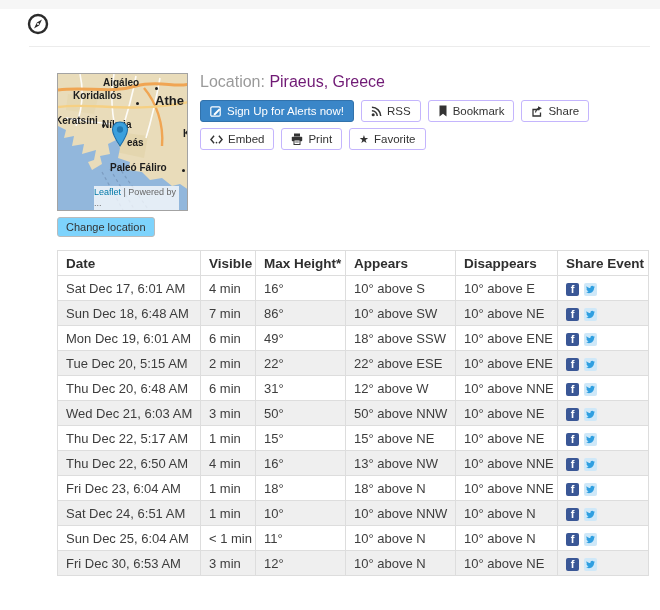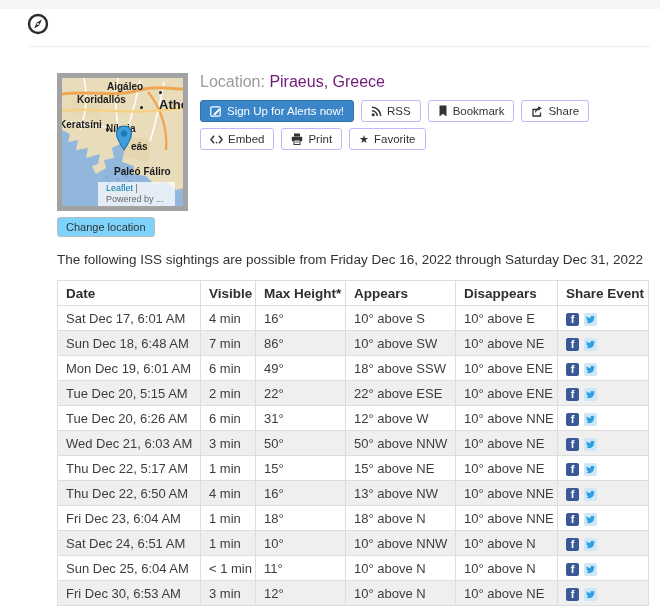--- a/index.html
+++ b/index.html
@@ -16,26 +16,26 @@
     font-family:"Liberation Sans", sans-serif;color:var(--txt);
   }
   .top-strip{height:9px;background:#f6f6f6;}
   .page-header{display:flex;align-items:center;gap:9px;padding:4px 0 0 27px;}
   .page-title{font-size:23px;font-weight:400;color:#3f3f3f;margin:0;}
   .header-rule{border:none;border-top:1px solid #ececec;margin:7px 10px 0 29px;}
   .content{padding:26px 0 0 57px;}
   .loc-row{display:flex;gap:12px;}
   
   .map-col{width:131px;flex:0 0 131px;}
-  .map-frame{position:relative;width:131px;height:138px;border:5px solid #a3a3a3;overflow:hidden;background:var(--land);}
+  .map-frame{position:relative;width:131px;height:138px;border:1px solid #a3a3a3;overflow:hidden;background:var(--land);}
   .map-label{position:absolute;font-weight:bold;color:#1c1c1c;font-size:10px;white-space:nowrap;line-height:1;}
   .map-label.big{font-size:13px;}
   .map-dot{position:absolute;width:3px;height:3px;border-radius:50%;background:#1c1c1c;}
   .map-marker{position:absolute;left:53px;top:47px;width:18px;height:26px;}
-  .map-attrib{position:absolute;right:8px;bottom:0;background:rgba(255,255,255,.75);font-size:9px;padding:1px 8px;color:#666;line-height:11px;margin-left:36px;}
+  .map-attrib{position:absolute;right:8px;bottom:0;background:rgba(255,255,255,.75);font-size:9px;padding:1px 0;color:#666;line-height:11px;margin-left:36px;}
   .map-attrib a{color:#0078a8;text-decoration:none;}
   .change-loc{margin-top:6px;font-size:11px;padding:3px 8px;border:1px solid #bbb;border-radius:3px;background:#7dd3fc;color:#333;cursor:pointer;font-family:inherit;}
   
   .loc-heading{font-size:16px;margin:0 0 9px 0;font-weight:400;}
   .loc-heading .lbl{color:var(--muted);}
   .loc-heading .val{color:#701a75;}
   .btn-row{display:flex;flex-wrap:wrap;gap:7px;row-gap:6px;max-width:460px;}
   .btn{display:inline-flex;align-items:center;gap:5px;font-size:11.5px;padding:4px 9px;border:1px solid #c4b5fd;border-radius:3px;background:#fff;color:#333;cursor:pointer;font-family:inherit;line-height:12px;white-space:nowrap;}
   .btn.primary{background:var(--accent);border-color:var(--accent-border);color:#fff;}
   .btn svg{display:block;}
@@ -179,21 +179,20 @@
           <span>Print</span>
         </button>
         <button class="btn">
           <span class="star-glyph">★</span>
           <span>Favorite</span>
         </button>
       </div>
     </div>
   </div>
 
-  <p class="intro">The following ISS sightings are possible from Friday Dec 16, 2022 through Saturday Dec 31, 2022</p>
 
   <table class="sightings">
     <colgroup>
       <col style="width:143px">
         <col style="width:55px">
         <col style="width:90px">
       <col style="width:110px">
         <col style="width:102px">
         <col style="width:91px">
     </colgroup>
@@ -250,21 +249,21 @@
           <td>22°</td>
           <td>22° above ESE</td>
           <td>10° above ENE</td>
           <td><span class="share-ic fb-ic">f</span><span class="share-ic tw-ic">
               <svg width="9" height="9" viewBox="0 0 24 24">
                 <path fill="var(--tw)" d="M23.954 4.569c-.885.389-1.83.654-2.825.775 1.014-.611 1.794-1.574 2.163-2.723-.951.555-2.005.959-3.127 1.184-.896-.959-2.173-1.559-3.591-1.559-2.717 0-4.92 2.203-4.92 4.917 0 .39.045.765.127 1.124-4.09-.193-7.715-2.157-10.141-5.126-.427.722-.666 1.561-.666 2.475 0 1.71.87 3.213 2.188 4.096-.807-.026-1.566-.248-2.228-.616v.061c0 2.385 1.693 4.374 3.946 4.827-.413.111-.849.171-1.296.171-.314 0-.615-.03-.916-.086.631 1.953 2.445 3.377 4.604 3.417-1.68 1.319-3.809 2.105-6.102 2.105-.39 0-.779-.023-1.17-.067 2.189 1.394 4.768 2.209 7.557 2.209 9.054 0 13.999-7.496 13.999-13.986 0-.209 0-.42-.015-.63.961-.689 1.8-1.56 2.46-2.548z"></path>
               </svg>
             </span></td>
         </tr>
         <tr>
-          <td>Tue Dec 20, 6:26 AM</td>
+          <td>Thu Dec 20, 6:48 AM</td>
           <td>6 min</td>
           <td>31°</td>
           <td>12° above W</td>
           <td>10° above NNE</td>
           <td><span class="share-ic fb-ic">f</span><span class="share-ic tw-ic">
               <svg width="9" height="9" viewBox="0 0 24 24">
                 <path fill="var(--tw)" d="M23.954 4.569c-.885.389-1.83.654-2.825.775 1.014-.611 1.794-1.574 2.163-2.723-.951.555-2.005.959-3.127 1.184-.896-.959-2.173-1.559-3.591-1.559-2.717 0-4.92 2.203-4.92 4.917 0 .39.045.765.127 1.124-4.09-.193-7.715-2.157-10.141-5.126-.427.722-.666 1.561-.666 2.475 0 1.71.87 3.213 2.188 4.096-.807-.026-1.566-.248-2.228-.616v.061c0 2.385 1.693 4.374 3.946 4.827-.413.111-.849.171-1.296.171-.314 0-.615-.03-.916-.086.631 1.953 2.445 3.377 4.604 3.417-1.68 1.319-3.809 2.105-6.102 2.105-.39 0-.779-.023-1.17-.067 2.189 1.394 4.768 2.209 7.557 2.209 9.054 0 13.999-7.496 13.999-13.986 0-.209 0-.42-.015-.63.961-.689 1.8-1.56 2.46-2.548z"></path>
               </svg>
             </span></td>
         </tr>

